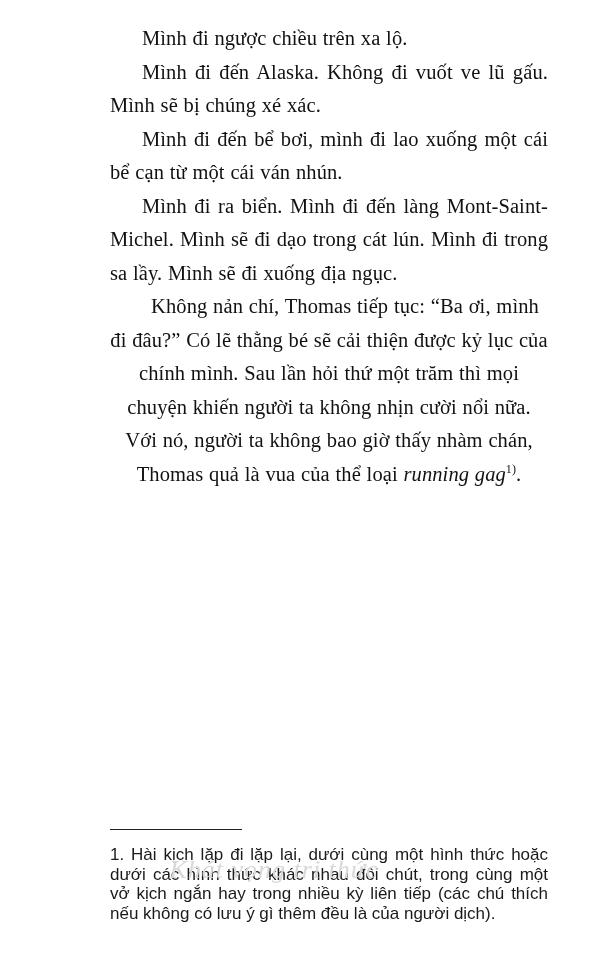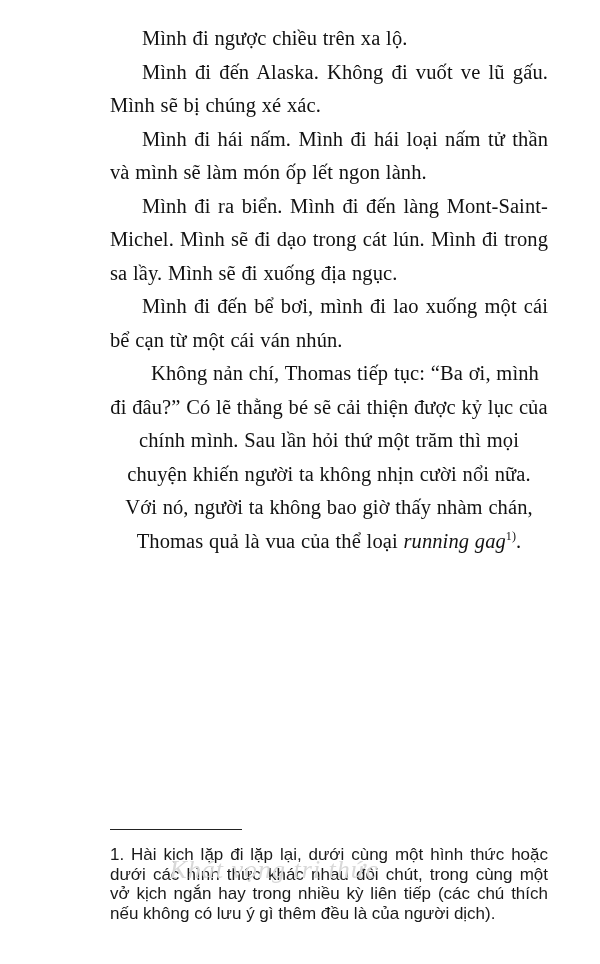--- a/index.html
+++ b/index.html
@@ -92,23 +92,22 @@
   }
 </style>
 </head>
 <body>
 
 <div class="page">
 
   <div class="text-block">
     <p class="para">Mình đi ngược chiều trên xa lộ.</p>
     <p class="para">Mình đi đến Alaska. Không đi vuốt ve lũ gấu. Mình sẽ bị chúng xé xác.</p>
-    <p class="para">Mình đi hái nấm. Mình đi hái loại nấm tử thần và mình sẽ làm món ốp lết ngon lành.</p>
+    <p class="para">Mình đi đến bể bơi, mình đi lao xuống một cái bể cạn từ một cái ván nhún.</p>
     <p class="para">Mình đi ra biển. Mình đi đến làng Mont-Saint-Michel. Mình sẽ đi dạo trong cát lún. Mình đi trong sa lầy. Mình sẽ đi xuống địa ngục.</p>
-    <p class="para">Mình đi đến bể bơi, mình đi lao xuống một cái bể cạn từ một cái ván nhún.</p>
     <p class="para last"><span>Không nản chí, Thomas tiếp tục: “Ba ơi, mình đi đâu?” Có lẽ thằng bé sẽ cải thiện được kỷ lục của chính mình. Sau lần hỏi thứ một trăm thì mọi chuyện khiến người ta không nhịn cười nổi nữa. Với nó, người ta không bao giờ thấy nhàm chán, Thomas quả là vua của thể loại </span><em>running gag</em><span class="sup">1)</span><span>.</span></p>
   </div>
 
   <div class="footnote-rule"></div>
 
   <div class="footnote">1. Hài kịch lặp đi lặp lại, dưới cùng một hình thức hoặc dưới các hình thức khác nhau đôi chút, trong cùng một vở kịch ngắn hay trong nhiều kỳ liên tiếp (các chú thích nếu không có lưu ý gì thêm đều là của người dịch).</div>
 
   <div class="watermark">Khát vọng tri thức</div>
 
   <div class="page-number">11</div>

